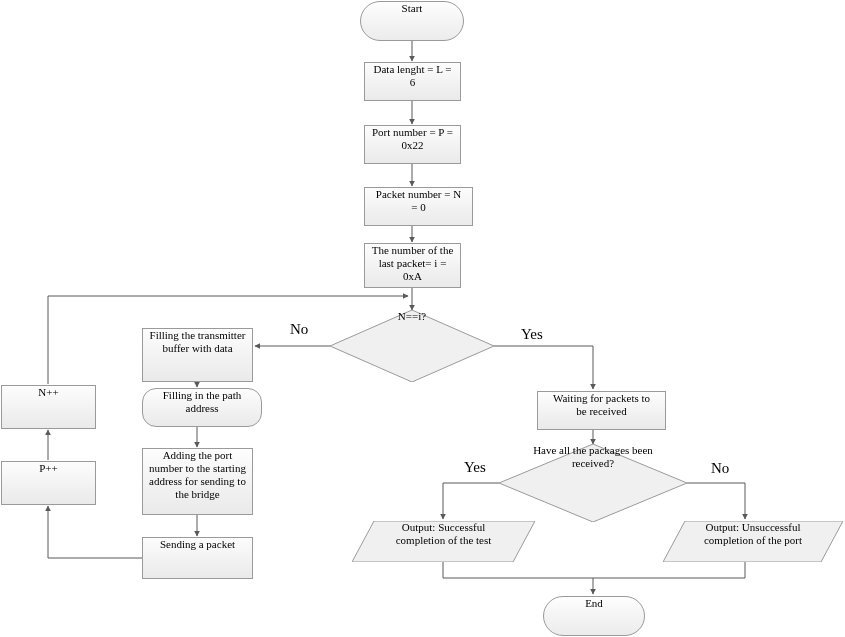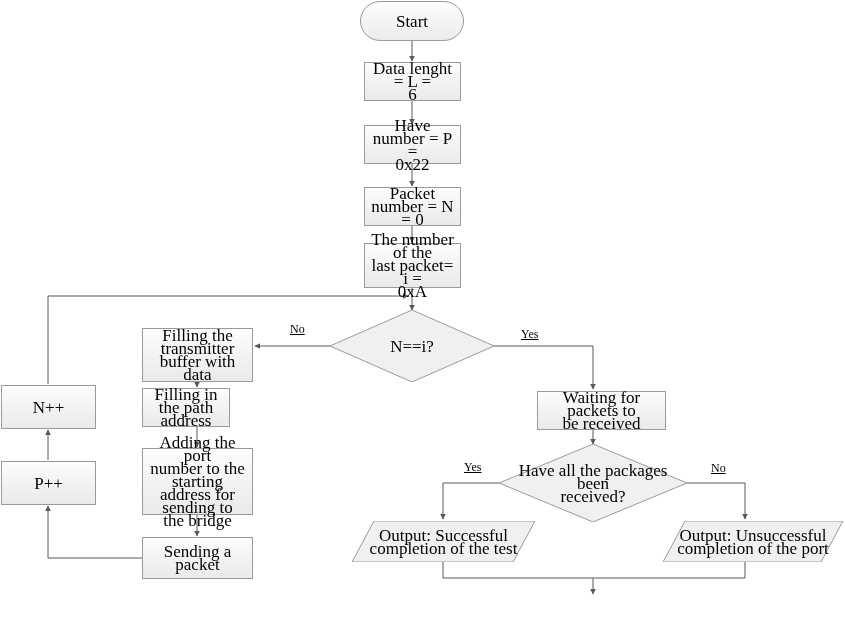--- a/index.html
+++ b/index.html
@@ -23,25 +23,25 @@
     left: 0;
     top: 0;
     width: 845px;
     height: 637px;
     pointer-events: none;
   }
   .node {
     position: absolute;
     box-sizing: border-box;
     display: flex;
-    align-items: center;
+    align-items: flex-start;
     justify-content: center;
     text-align: center;
     color: #000000;
-    font-size: 17px;
+    font-size: 11px;
     line-height: 13px;
     background: linear-gradient(to bottom, #fdfdfd 0%, #f1f1f1 60%, #eaeaea 100%);
     border: 1px solid #9a9a9a;
   }
   .node .txt {
     display: block;
     padding: 0 3px;
     white-space: pre-line;
   }
   .terminator {
@@ -77,25 +77,24 @@
     top: 0;
     width: 100%;
     height: 100%;
   }
   .io .txt {
     position: relative;
     z-index: 2;
   }
   .edge-label {
     position: absolute;
-    font-size: 12px;
+    font-size: 15px;
     line-height: 12px;
     color: #000000;
     white-space: nowrap;
-    text-decoration: underline;
   }
 </style>
 </head>
 <body>
 
 <div id="canvas">
 
   <svg class="edges" viewBox="0 0 845 637" xmlns="http://www.w3.org/2000/svg">
     <defs>
       <marker id="arrow" viewBox="0 0 10 10" refX="9" refY="5" markerWidth="6" markerHeight="6" orient="auto-start-reverse">
@@ -142,25 +141,25 @@
   <div class="node terminator" style="left:360px; top:1px; width:104px; height:40px;">
     <span class="txt">Start</span>
   </div>
 
   <div class="node process" style="left:364px; top:62px; width:97px; height:39px;">
     <span class="txt">Data lenght = L =
 6</span>
   </div>
 
   <div class="node process" style="left:364px; top:125px; width:97px; height:39px;">
-    <span class="txt">Have number = P =
+    <span class="txt">Port number = P =
 0x22</span>
   </div>
 
-  <div class="node process" style="left:364px; top:187px; width:97px; height:39px;">
+  <div class="node process" style="left:364px; top:187px; width:109px; height:39px;">
     <span class="txt">Packet number = N
 = 0</span>
   </div>
 
   <div class="node process" style="left:364px; top:243px; width:97px; height:45px;">
     <span class="txt">The number of the
 last packet= i =
 0xA</span>
   </div>
 
@@ -169,21 +168,21 @@
       <polygon points="82,0 164,36 82,72 0,36" fill="#f0f0f0" stroke="#9a9a9a" stroke-width="1"></polygon>
     </svg>
     <span class="txt">N==i?</span>
   </div>
 
   <div class="node process" style="left:142px; top:328px; width:111px; height:54px;">
     <span class="txt">Filling the transmitter
 buffer with data</span>
   </div>
 
-  <div class="node process" style="left:142px; top:388px; width:88px; height:39px;">
+  <div class="node process" style="left:142px; top:388px; width:120px; height:39px;border-radius:14px;">
     <span class="txt">Filling in the path
 address</span>
   </div>
 
   <div class="node process" style="left:142px; top:537px; width:111px; height:42px;">
     <span class="txt">Sending a packet</span>
   </div>
 
   <div class="node process" style="left:142px; top:448px; width:111px; height:67px;">
     <span class="txt">Adding the port
@@ -222,20 +221,23 @@
   </div>
 
   <div class="node io" style="left:663px; top:521px; width:180px; height:41px;">
     <svg class="io-shape" viewBox="0 0 180 41" preserveAspectRatio="none">
       <polygon points="22,0 180,0 158,41 0,41" fill="#f0f0f0" stroke="#9a9a9a" stroke-width="1"></polygon>
     </svg>
     <span class="txt">Output: Unsuccessful
 completion of the port</span>
   </div>
 
+  <div class="node terminator" style="left:543px; top:596px; width:102px; height:40px;">
+    <span class="txt">End</span>
+  </div>
 
   <div class="edge-label" style="left:290px; top:323px;">No</div>
 
   <div class="edge-label" style="left:521px; top:328px;">Yes</div>
 
   <div class="edge-label" style="left:464px; top:461px;">Yes</div>
 
   <div class="edge-label" style="left:711px; top:462px;">No</div>
 
 </div>

